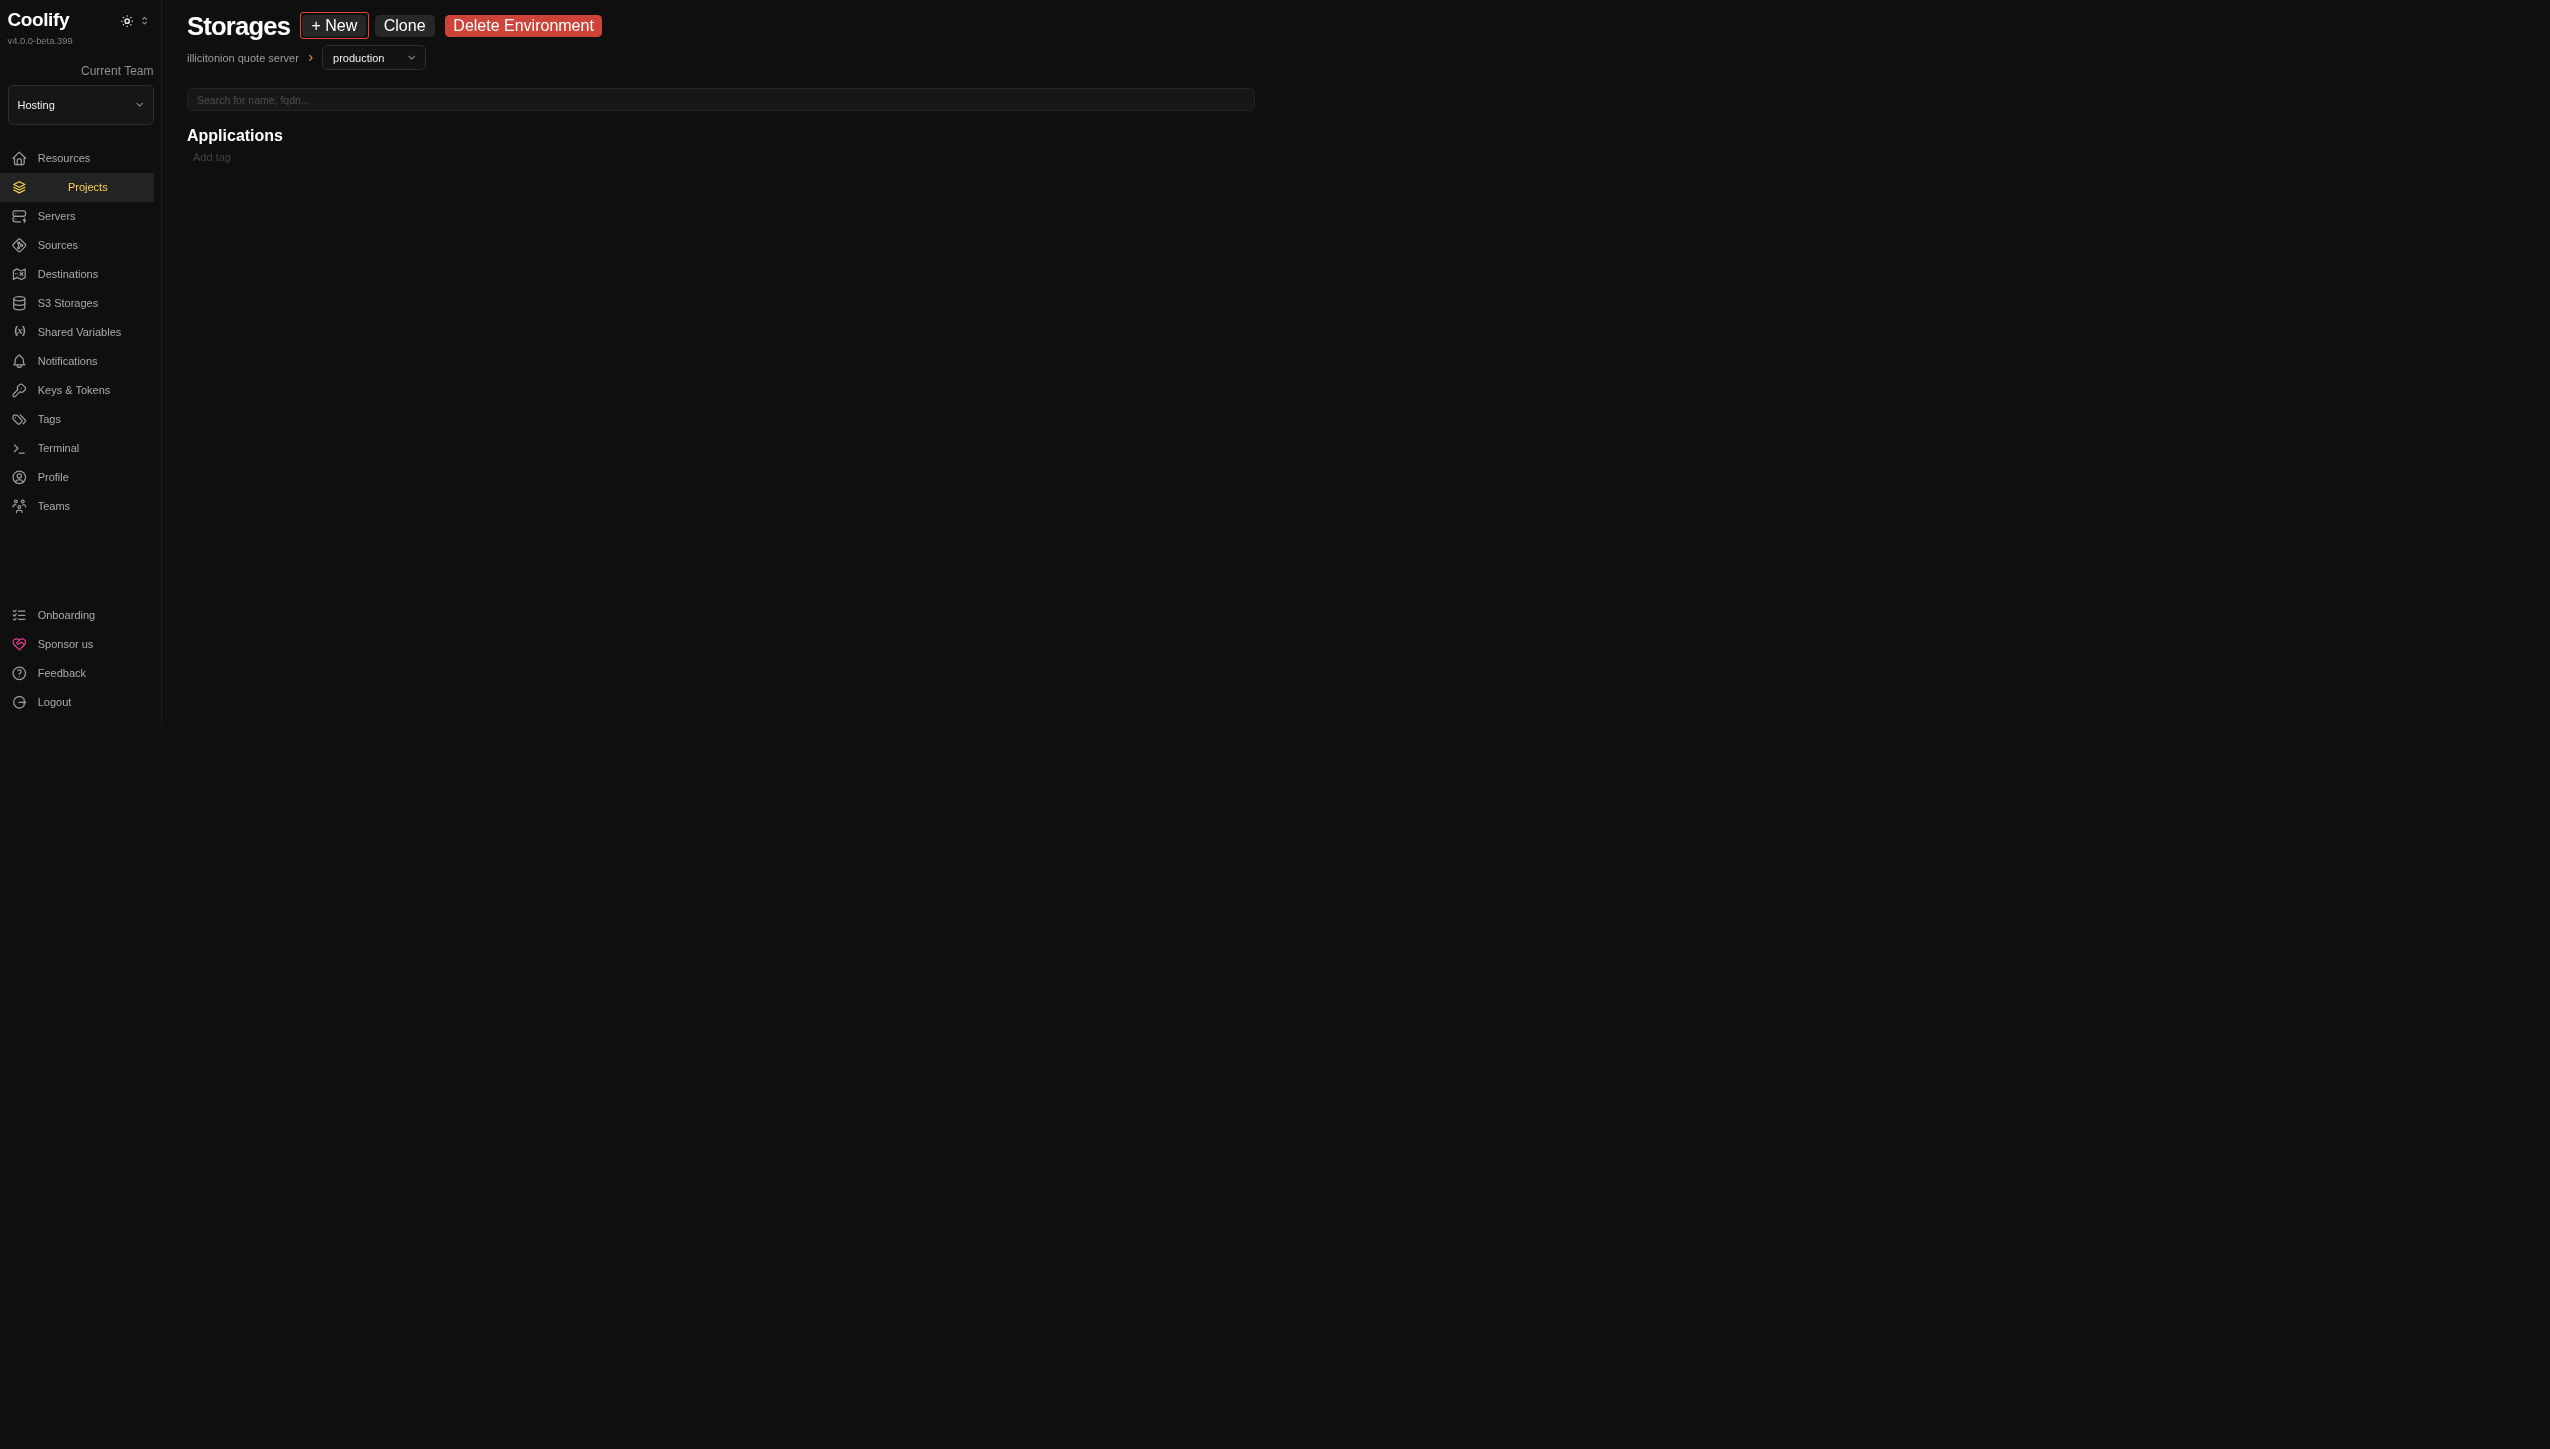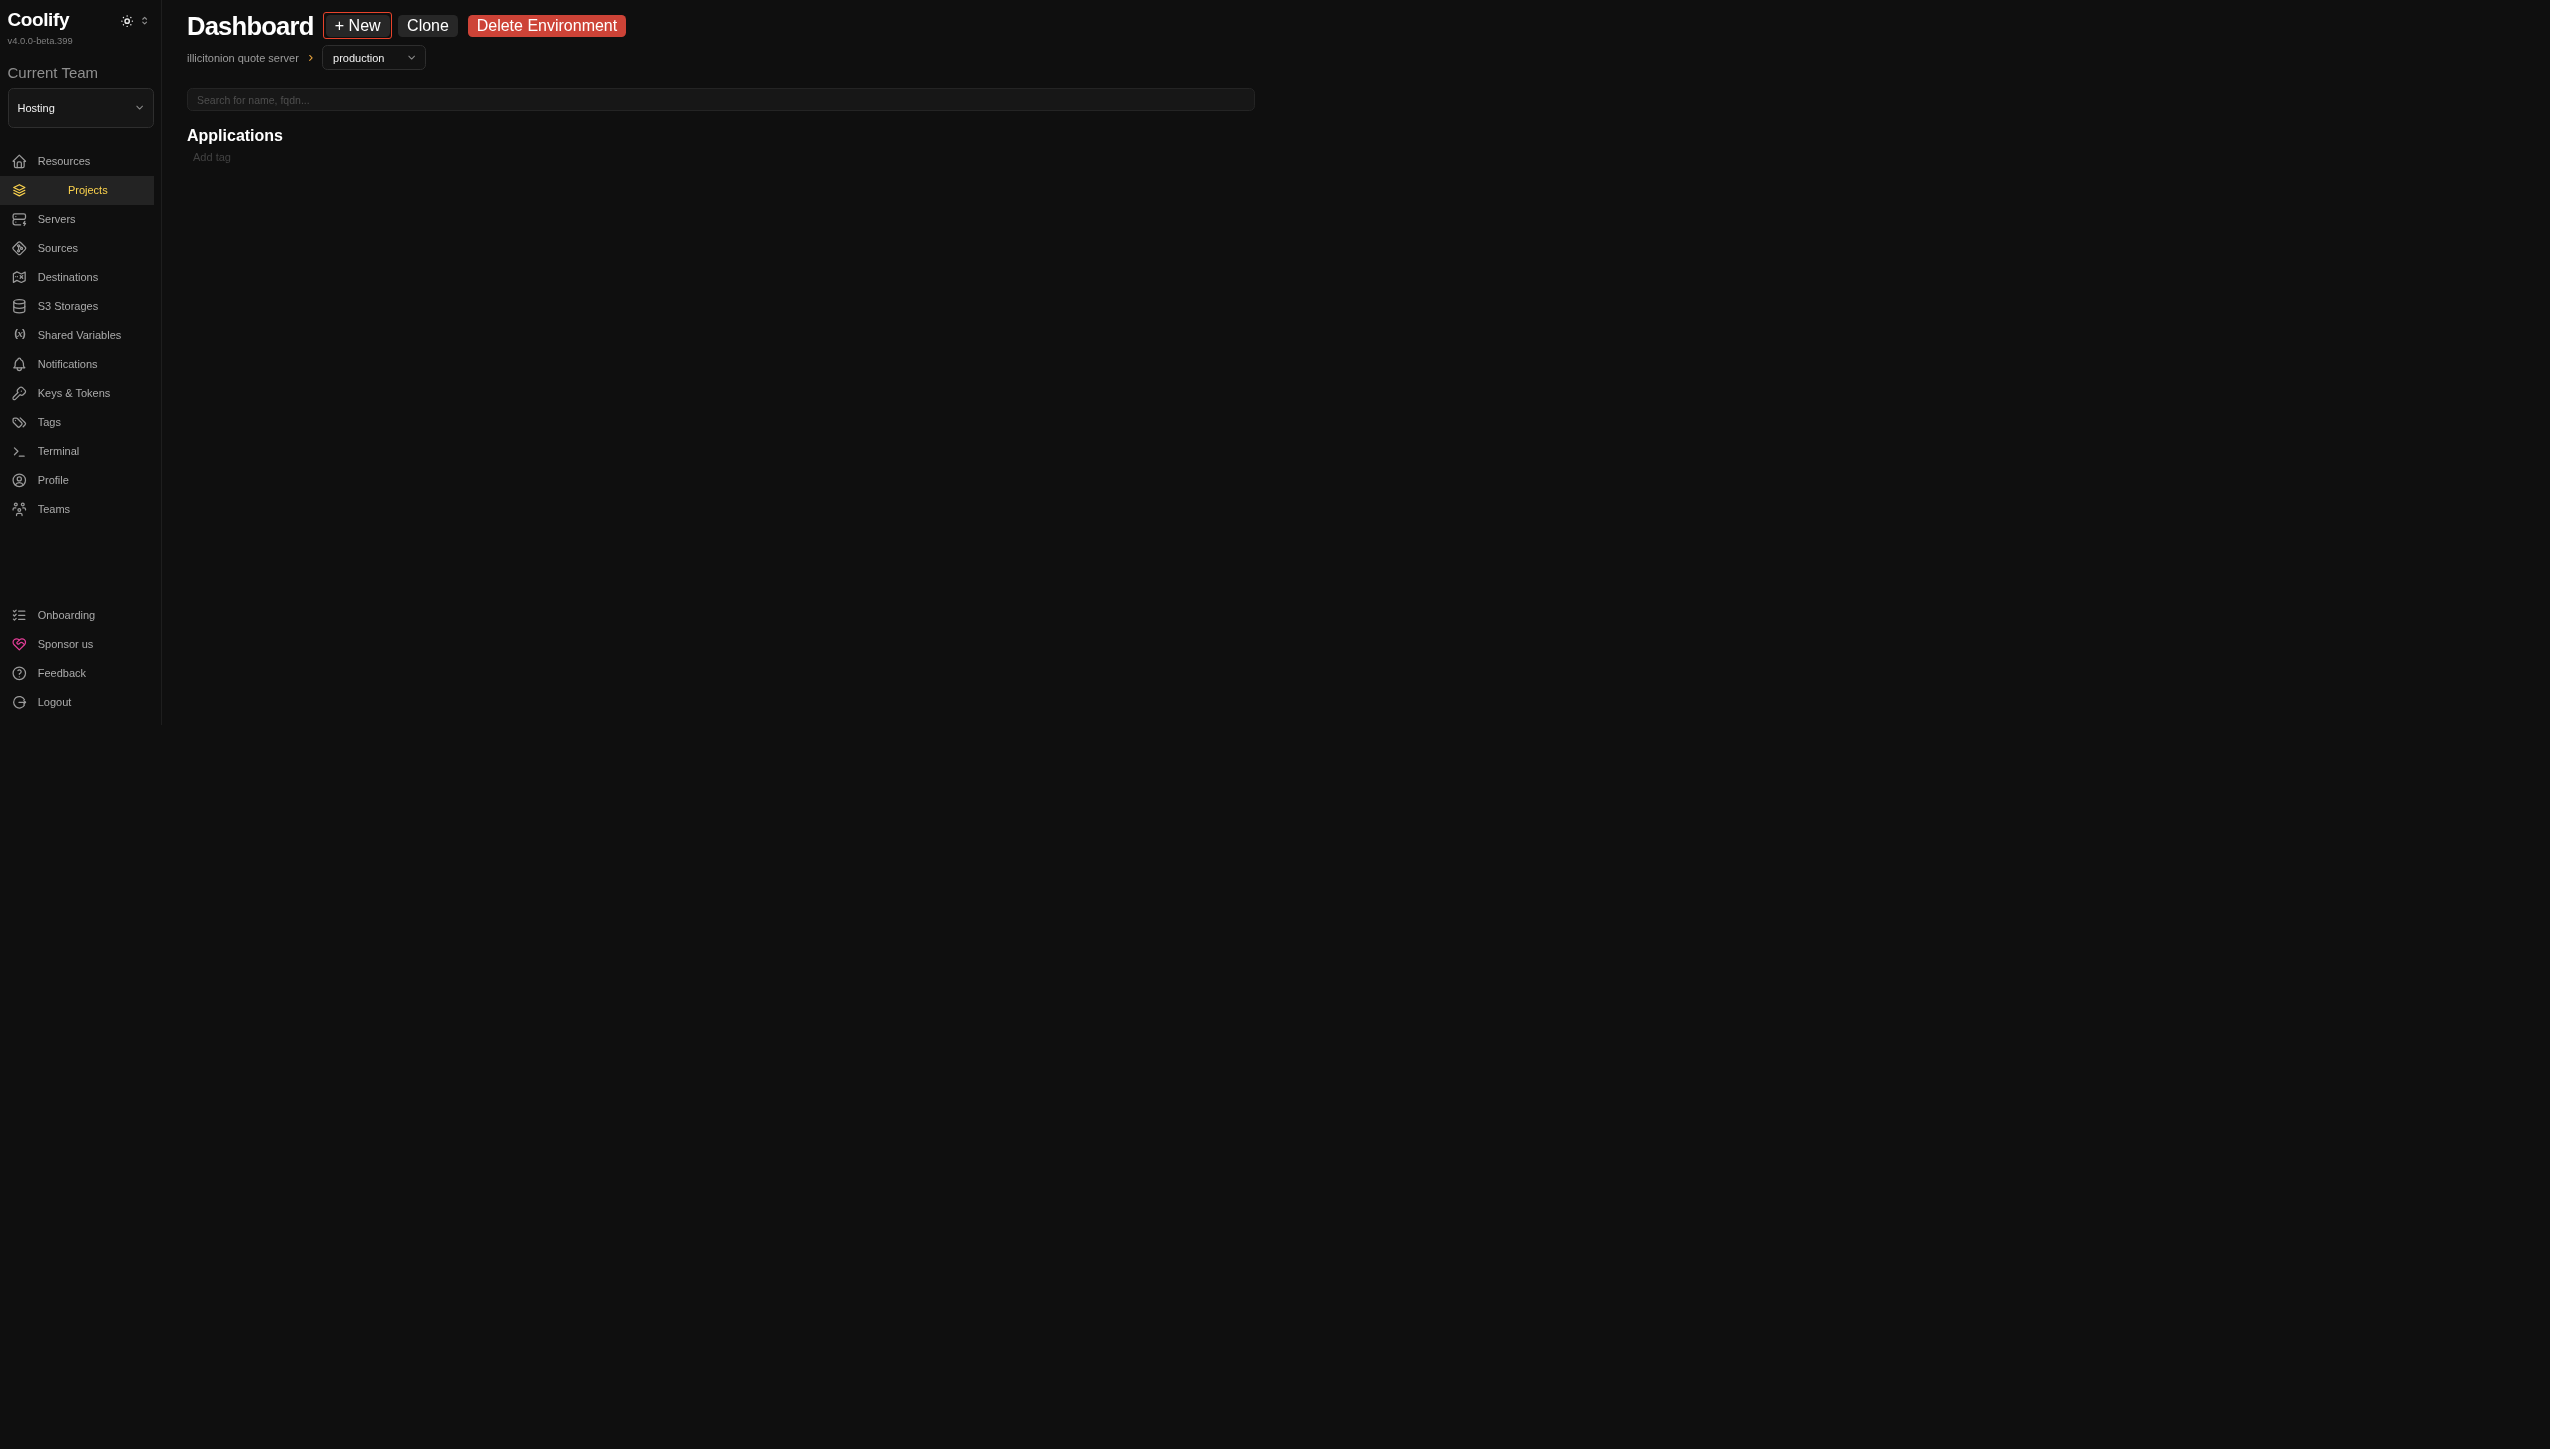--- a/index.html
+++ b/index.html
@@ -18,21 +18,21 @@
     background: #0f0f0f; border-right: 0.8px solid #1e1e1e;
     display: flex; flex-direction: column;
   }
   .sidebar-top { padding: 9px 7.5px 0 7.5px; }
   .logo-row { display: flex; align-items: flex-start; justify-content: space-between; }
   .logo { font-size: 19px; font-weight: 700; letter-spacing: -0.4px; color: #fff; }
   .logo-icons { display: flex; align-items: center; gap: 5.3px; margin-top: 4.5px; margin-right: 3px; }
   .icon-btn { color: #e8e8e8; cursor: pointer; background: none; border: none; }
   .icon-btn.dim { color: #8f8f8f; }
   .version { margin-top: 3.8px; font-size: 9.4px; color: #7f7f7f; }
-  .team-label { margin-top: 18px; font-size: 15px; color: #8f8f8f; }
+  .team-label { margin-top: 18px; font-size: 12px; color: #8f8f8f; text-align: right; }
   .team-select {
     margin-top: 6.8px; height: 40px; width: 100%;
     border: 0.8px solid #2e2e2e; border-radius: 5.3px; background: #161616;
     display: flex; align-items: center; justify-content: space-between;
     padding: 0 7.5px 0 9px; font-size: 11px; color: #f2f2f2; cursor: pointer;
   }
   .menu { margin-top: 19px; display: flex; flex-direction: column; }
   .menu-footer { margin-top: auto; padding-bottom: 8.3px; }
   .menu-item {
     height: 29px; display: flex; align-items: center; gap: 9.8px;
@@ -310,21 +310,21 @@
         </svg>
       </span>
       <span>Logout</span>
     </div>
   </div>
 </aside>
 
 <main class="main">
 
   <div class="header-row">
-    <h1 class="page-title">Dashboard</h1>
+    <h1 class="page-title">Storages</h1>
     <span class="annotation-ring">
       <button class="btn btn-dark">+ New</button>
     </span>
     <button class="btn btn-dark gap8">Clone</button>
     <button class="btn btn-danger gap14">Delete Environment</button>
   </div>
 
   <div class="breadcrumb-row">
     <span class="crumb">illicitonion quote server</span>
     <span class="crumb-sep">

